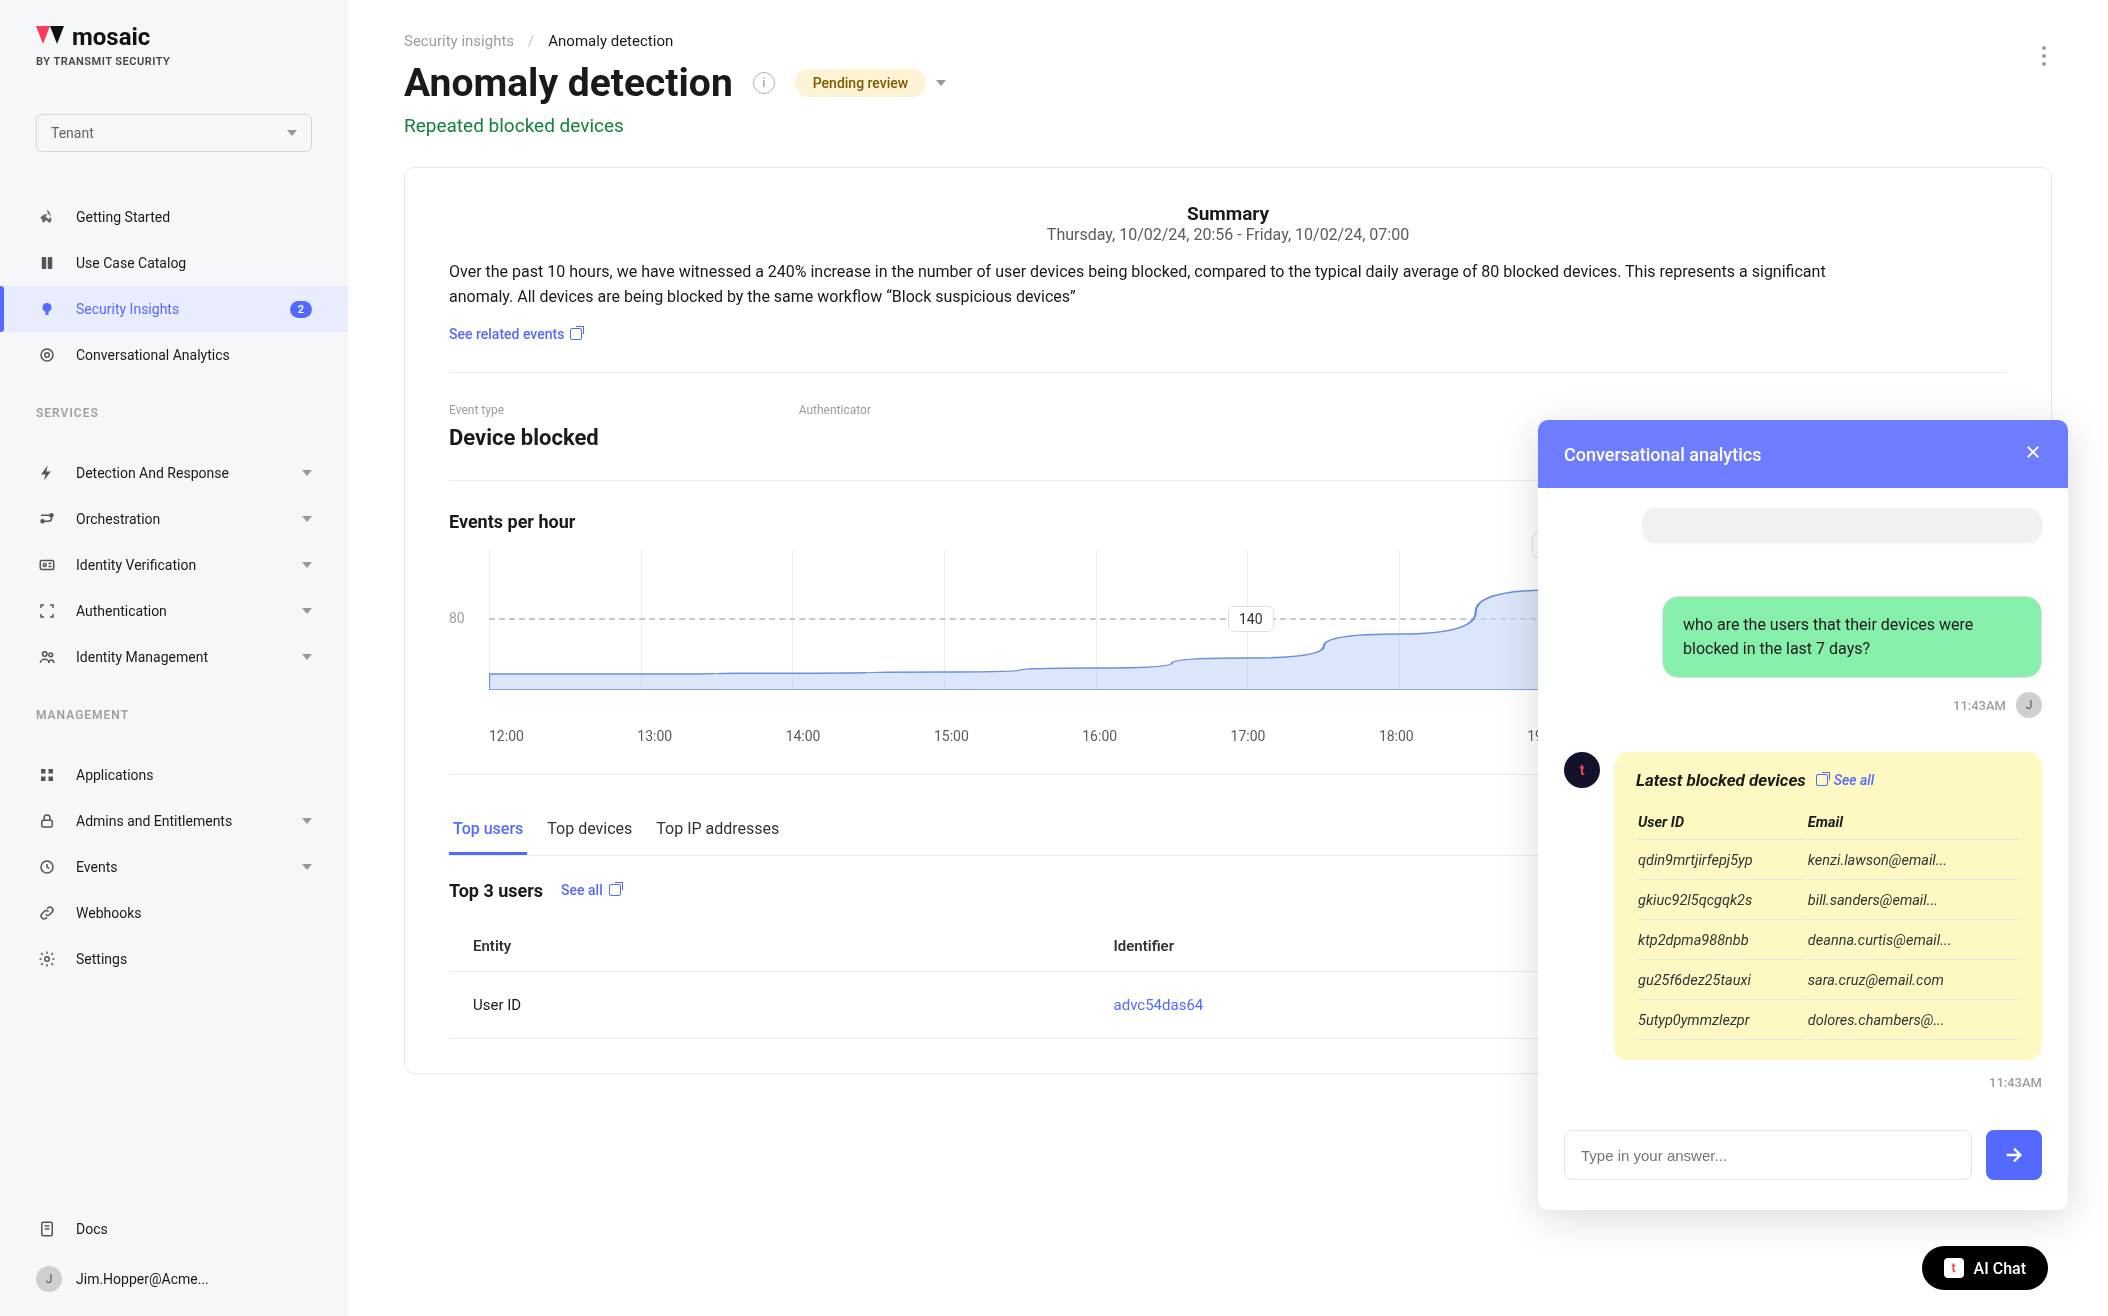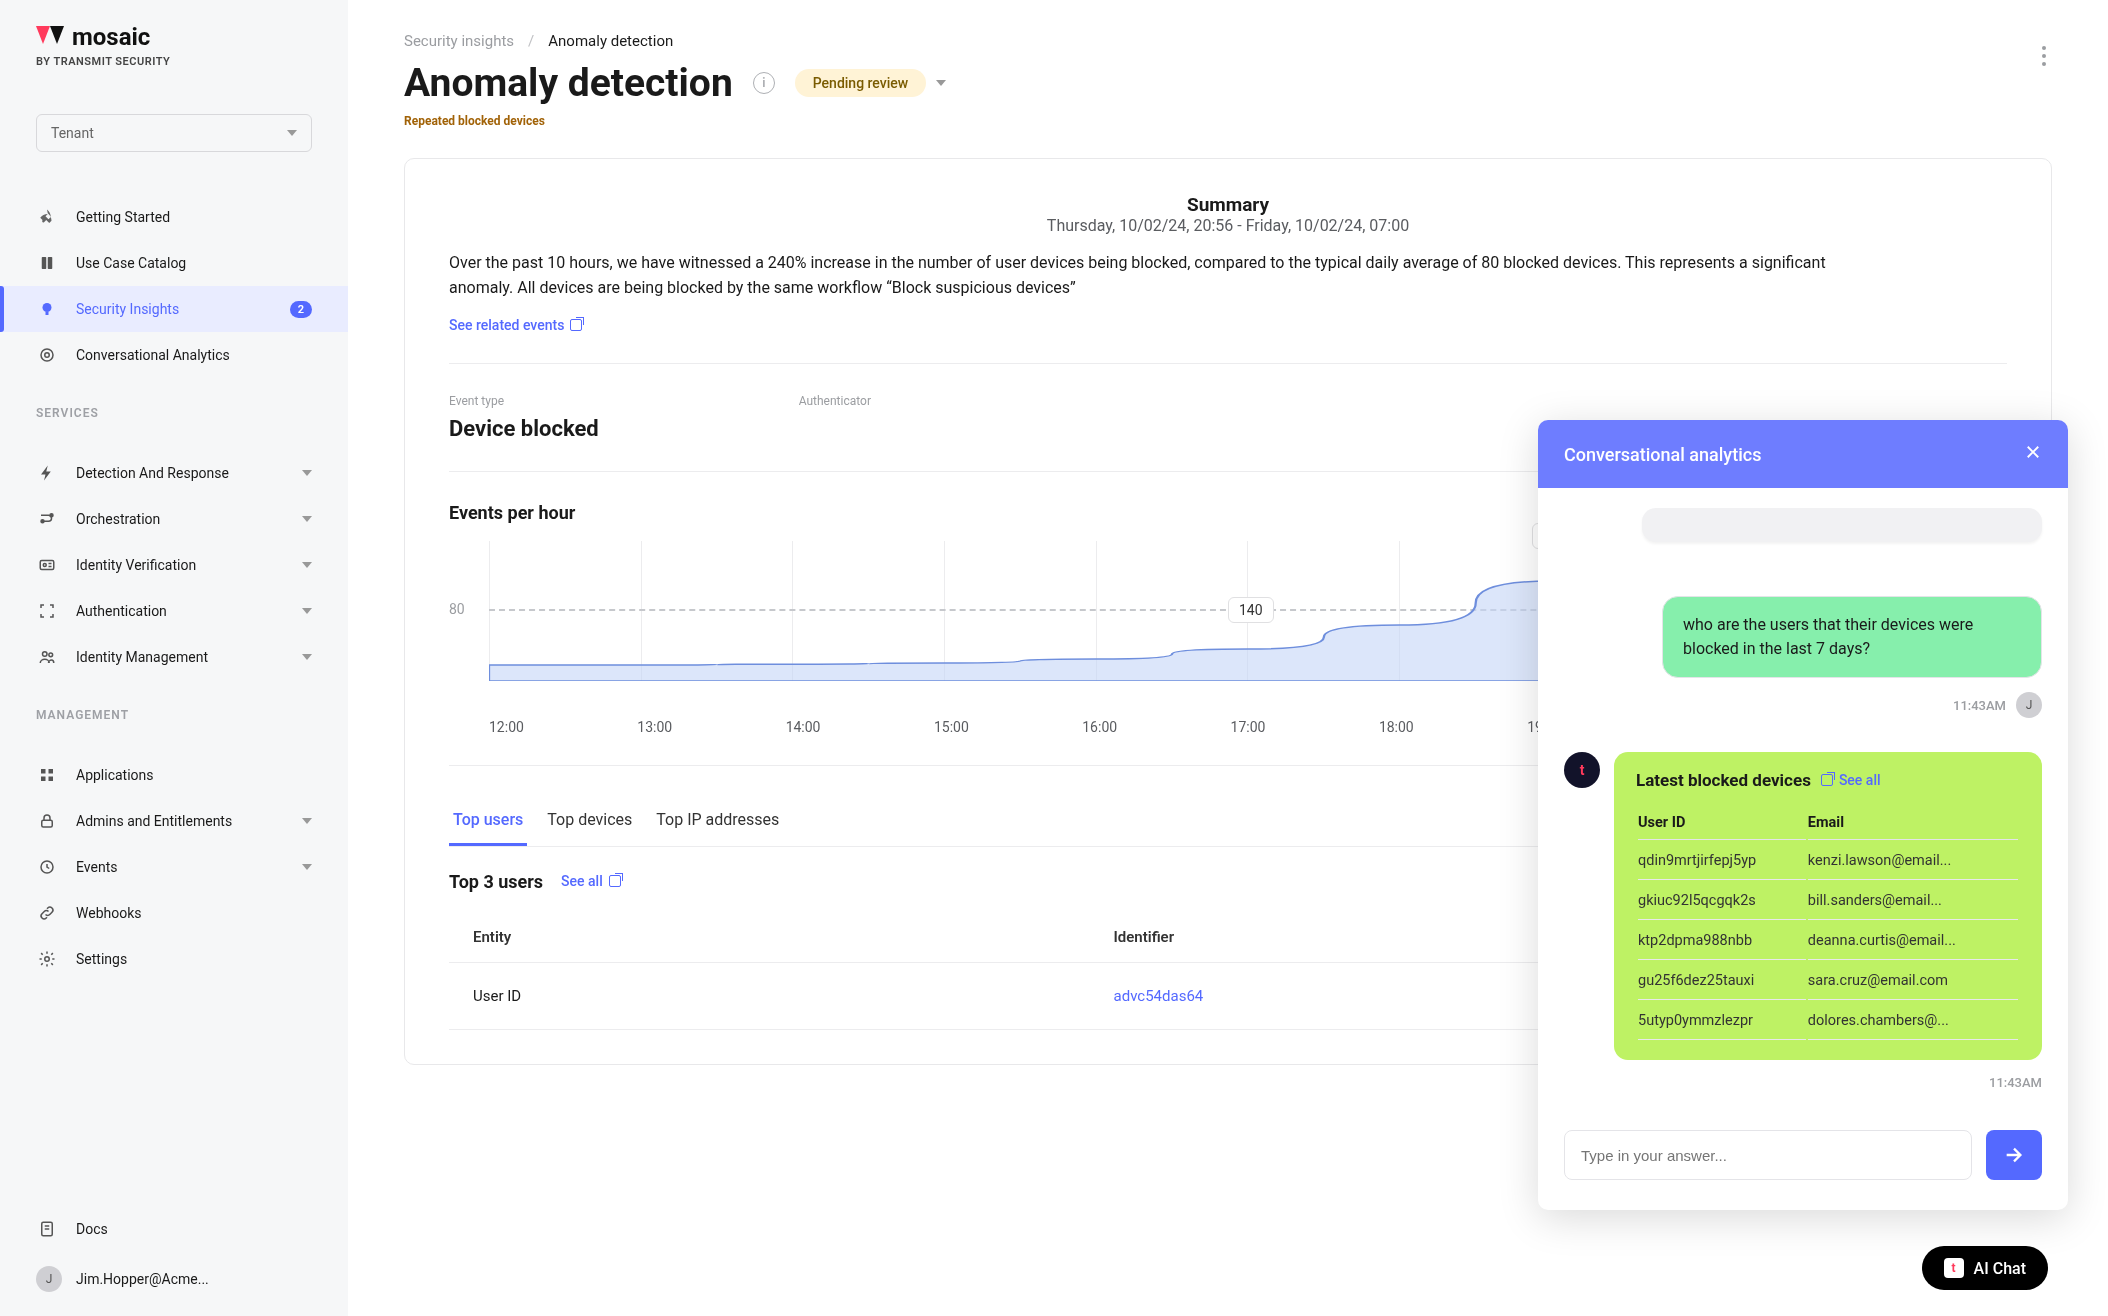--- a/index.html
+++ b/index.html
@@ -81,21 +81,21 @@
   
   .main { flex:1;padding:32px 56px 0 56px; position:relative; display:flex;flex-direction:column; }
   .bc { color:#9b9da1;font-size:15px;display:flex;align-items:center;gap:14px;margin-bottom:10px; }
   .bc .sep { color:#c0c1c4; }
   .bc .cur { color:#1a1a1a; }
   .title-row { display:flex;align-items:center;gap:20px;margin-bottom:8px; }
   .page-title { font-size:39px;font-weight:700; }
   .info-circle { width:22px;height:22px;border:1.5px solid #aeb0b4;border-radius:50%;display:flex;align-items:center;justify-content:center;font-size:12px;color:#aeb0b4;font-weight:700; }
   .pill { background:#fff3d6;color:#7a5b00;border-radius:14px;padding:6px 18px;font-size:14px;font-weight:500;display:inline-flex;align-items:center; }
   .pill-wrap { display:flex;align-items:center;gap:10px; }
-  .subtitle { color:#a16207;font-size:12px;margin-bottom:30px;font-weight:bold; }
+  .subtitle { color:#15803d;font-size:19px;margin-bottom:30px; }
   .kebab { position:absolute;right:56px;top:40px;display:flex;flex-direction:column;gap:4px;padding:6px;cursor:pointer; }
   .kebab span { width:4px;height:4px;border-radius:50%;background:#9b9da1; }
   .card { border:1px solid #e8e8ea;border-radius:10px;padding:34px 44px; }
   .sum-head { display:flex;justify-content:space-between;align-items:center;margin-bottom:16px;flex-direction:column; }
   .sum-head h3 { font-size:19px;font-weight:700; }
   .daterange { color:#5a5c60;font-size:16px; }
   .sum-text { font-size:16px;line-height:1.55;max-width:1420px;margin-bottom:16px; }
   .link { color:#5469ff;font-size:14px;font-weight:500;display:inline-flex;align-items:center;gap:6px; }
   .ext-icon { width:12px;height:12px;border:1.5px solid currentColor;border-radius:2px;position:relative; }
   .ext-icon::after { content:"";position:absolute;right:-3px;top:-3px;width:7px;height:7px;border-top:1.5px solid currentColor;border-right:1.5px solid currentColor; }
@@ -130,21 +130,21 @@
   .chat-head { background:#6e7dff;color:#fff;padding:22px 26px;display:flex;align-items:center;justify-content:space-between;font-size:18px;font-weight:500; }
   .chat-close { cursor:pointer;font-size:20px; }
   .chat-body { flex:1;padding:20px 26px;overflow-y:auto;display:flex;flex-direction:column;gap:14px; }
   .ghost-bubble { align-self:flex-end;width:400px;height:40px;background:#f1f1f3;border-radius:14px;box-shadow:0 2px 3px rgba(0,0,0,.05); }
   .user-msg-row { display:flex;align-items:flex-end;gap:10px;align-self:flex-end;margin-top:40px; }
   .user-bubble { background:#86efac;border:1px solid #e4e4e8;border-radius:16px;padding:16px 20px;font-size:16px;line-height:1.5;max-width:380px; }
   .ts { color:#9b9da1;font-size:13px;font-weight:500; }
   .bot-row { display:flex;gap:14px;align-items:flex-start;margin-top:20px; }
   .bot-avatar { width:36px;height:36px;border-radius:50%;background:#12132a;display:flex;align-items:center;justify-content:center; }
   .bot-avatar span { color:#ff3a5c;font-weight:700;font-size:14px; }
-  .bot-card { background:#bef264;border-radius:14px;padding:18px 22px;flex:1; }
+  .bot-card { background:#fef9c3;border-radius:14px;padding:18px 22px;flex:1;font-style:italic; }
   .bot-card-head { display:flex;align-items:center;gap:10px;margin-bottom:14px; }
   .bot-title { font-size:17px;font-weight:700; }
   .mini-table { width:100%;font-size:14.5px; }
   .mini-table th { text-align:left;color:#1a1a1a;font-weight:700;padding:8px 0;border-bottom:1px solid #e4e4e8; }
   .mini-table td { padding:10px 0;border-bottom:1px solid #e8e8ea;color:#333; }
   .chat-input-row { padding:20px 26px 30px 26px;display:flex;gap:14px; }
   .chat-input { flex:1;border:1px solid #e4e4e8;border-radius:8px;padding:14px 16px;font-size:15px;outline:none; }
   .send-btn { width:56px;height:50px;background:#5469ff;border-radius:8px;display:flex;align-items:center;justify-content:center;cursor:pointer; }
   .send-btn svg { stroke:#fff; }
   

